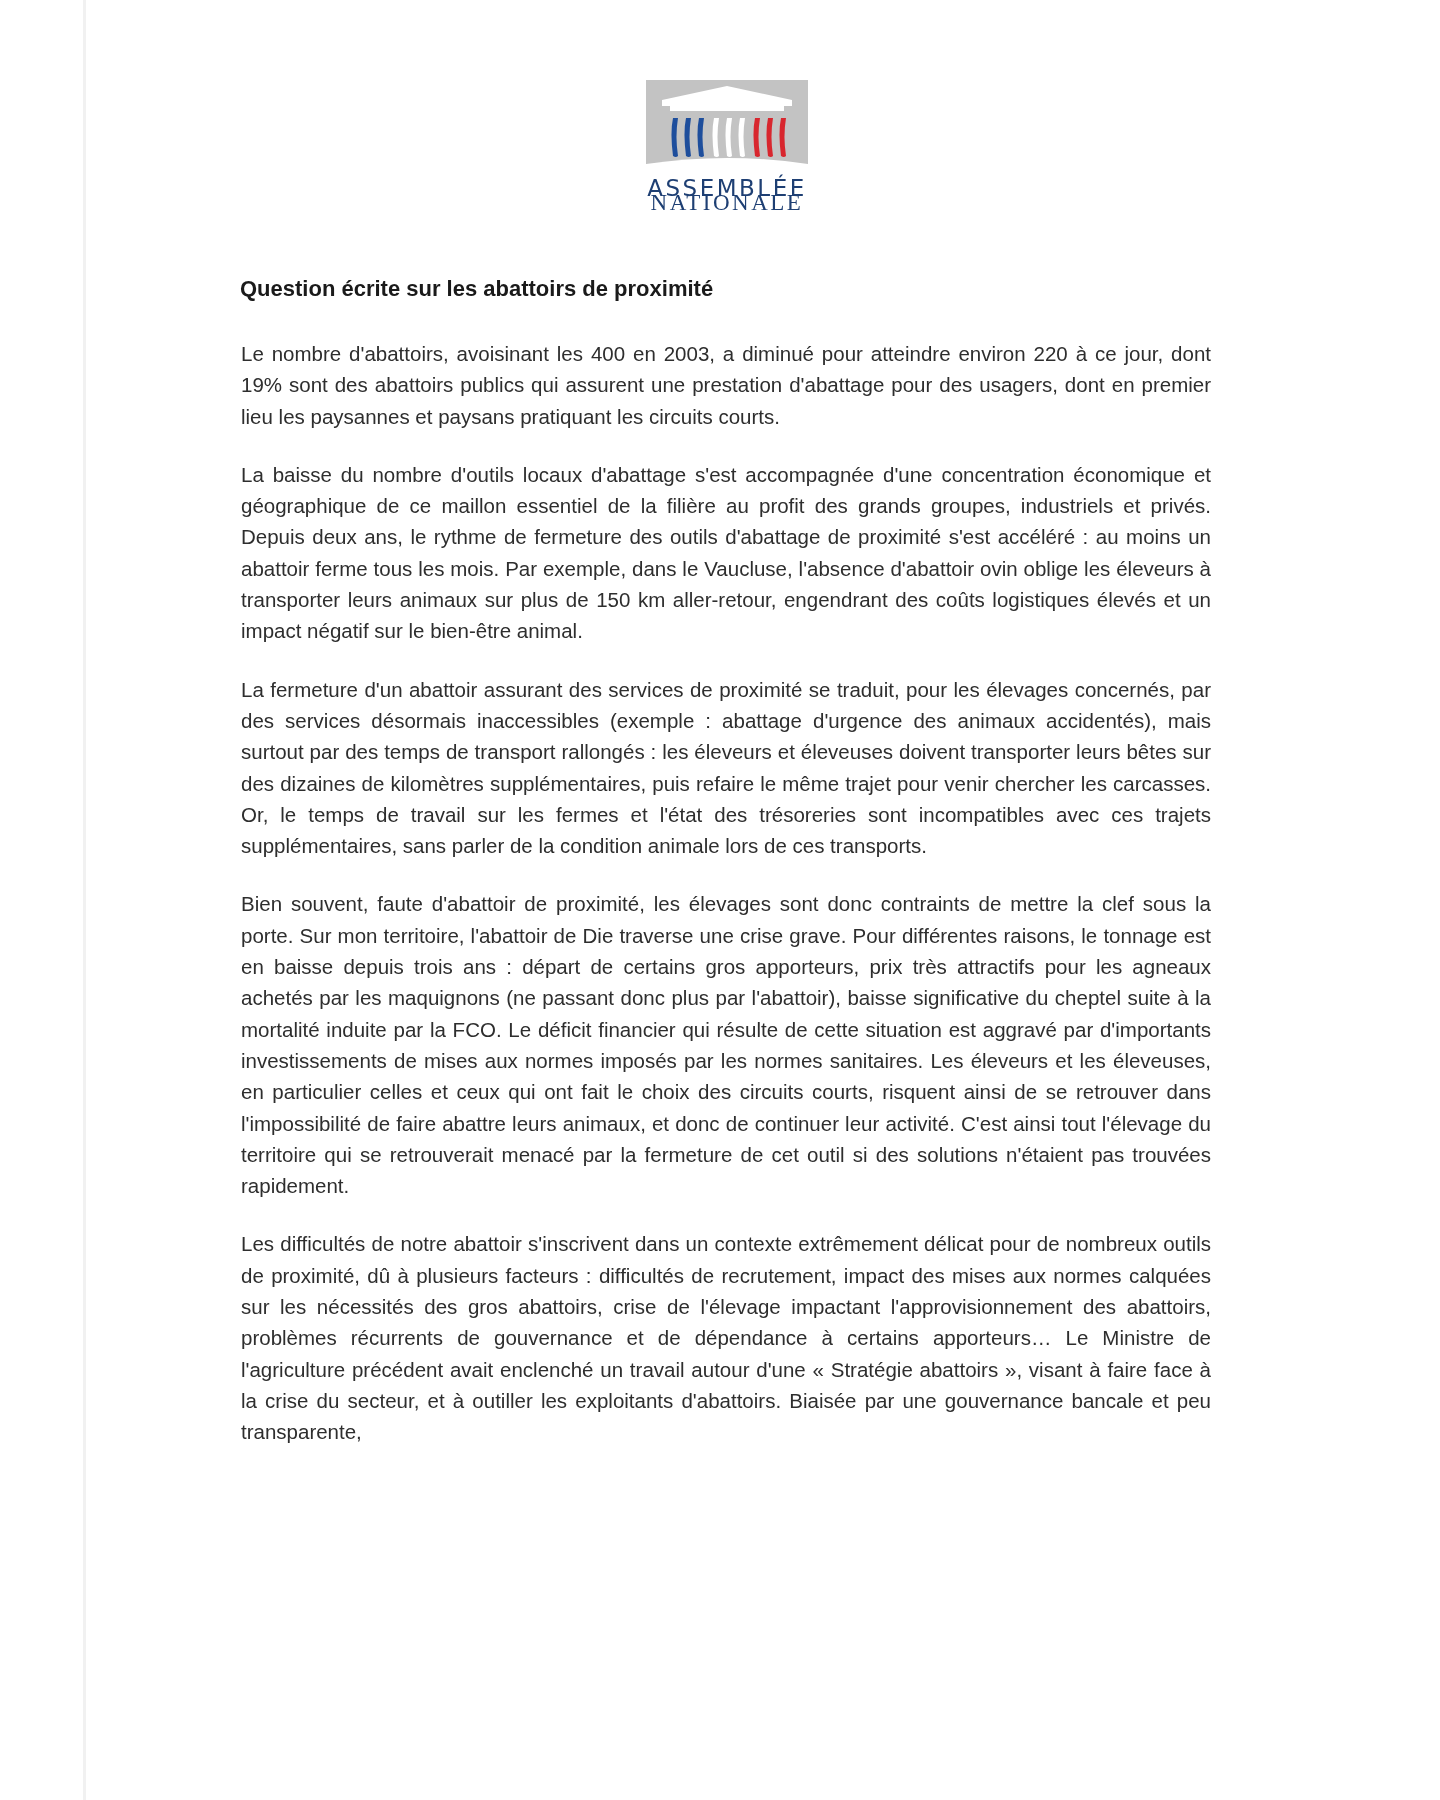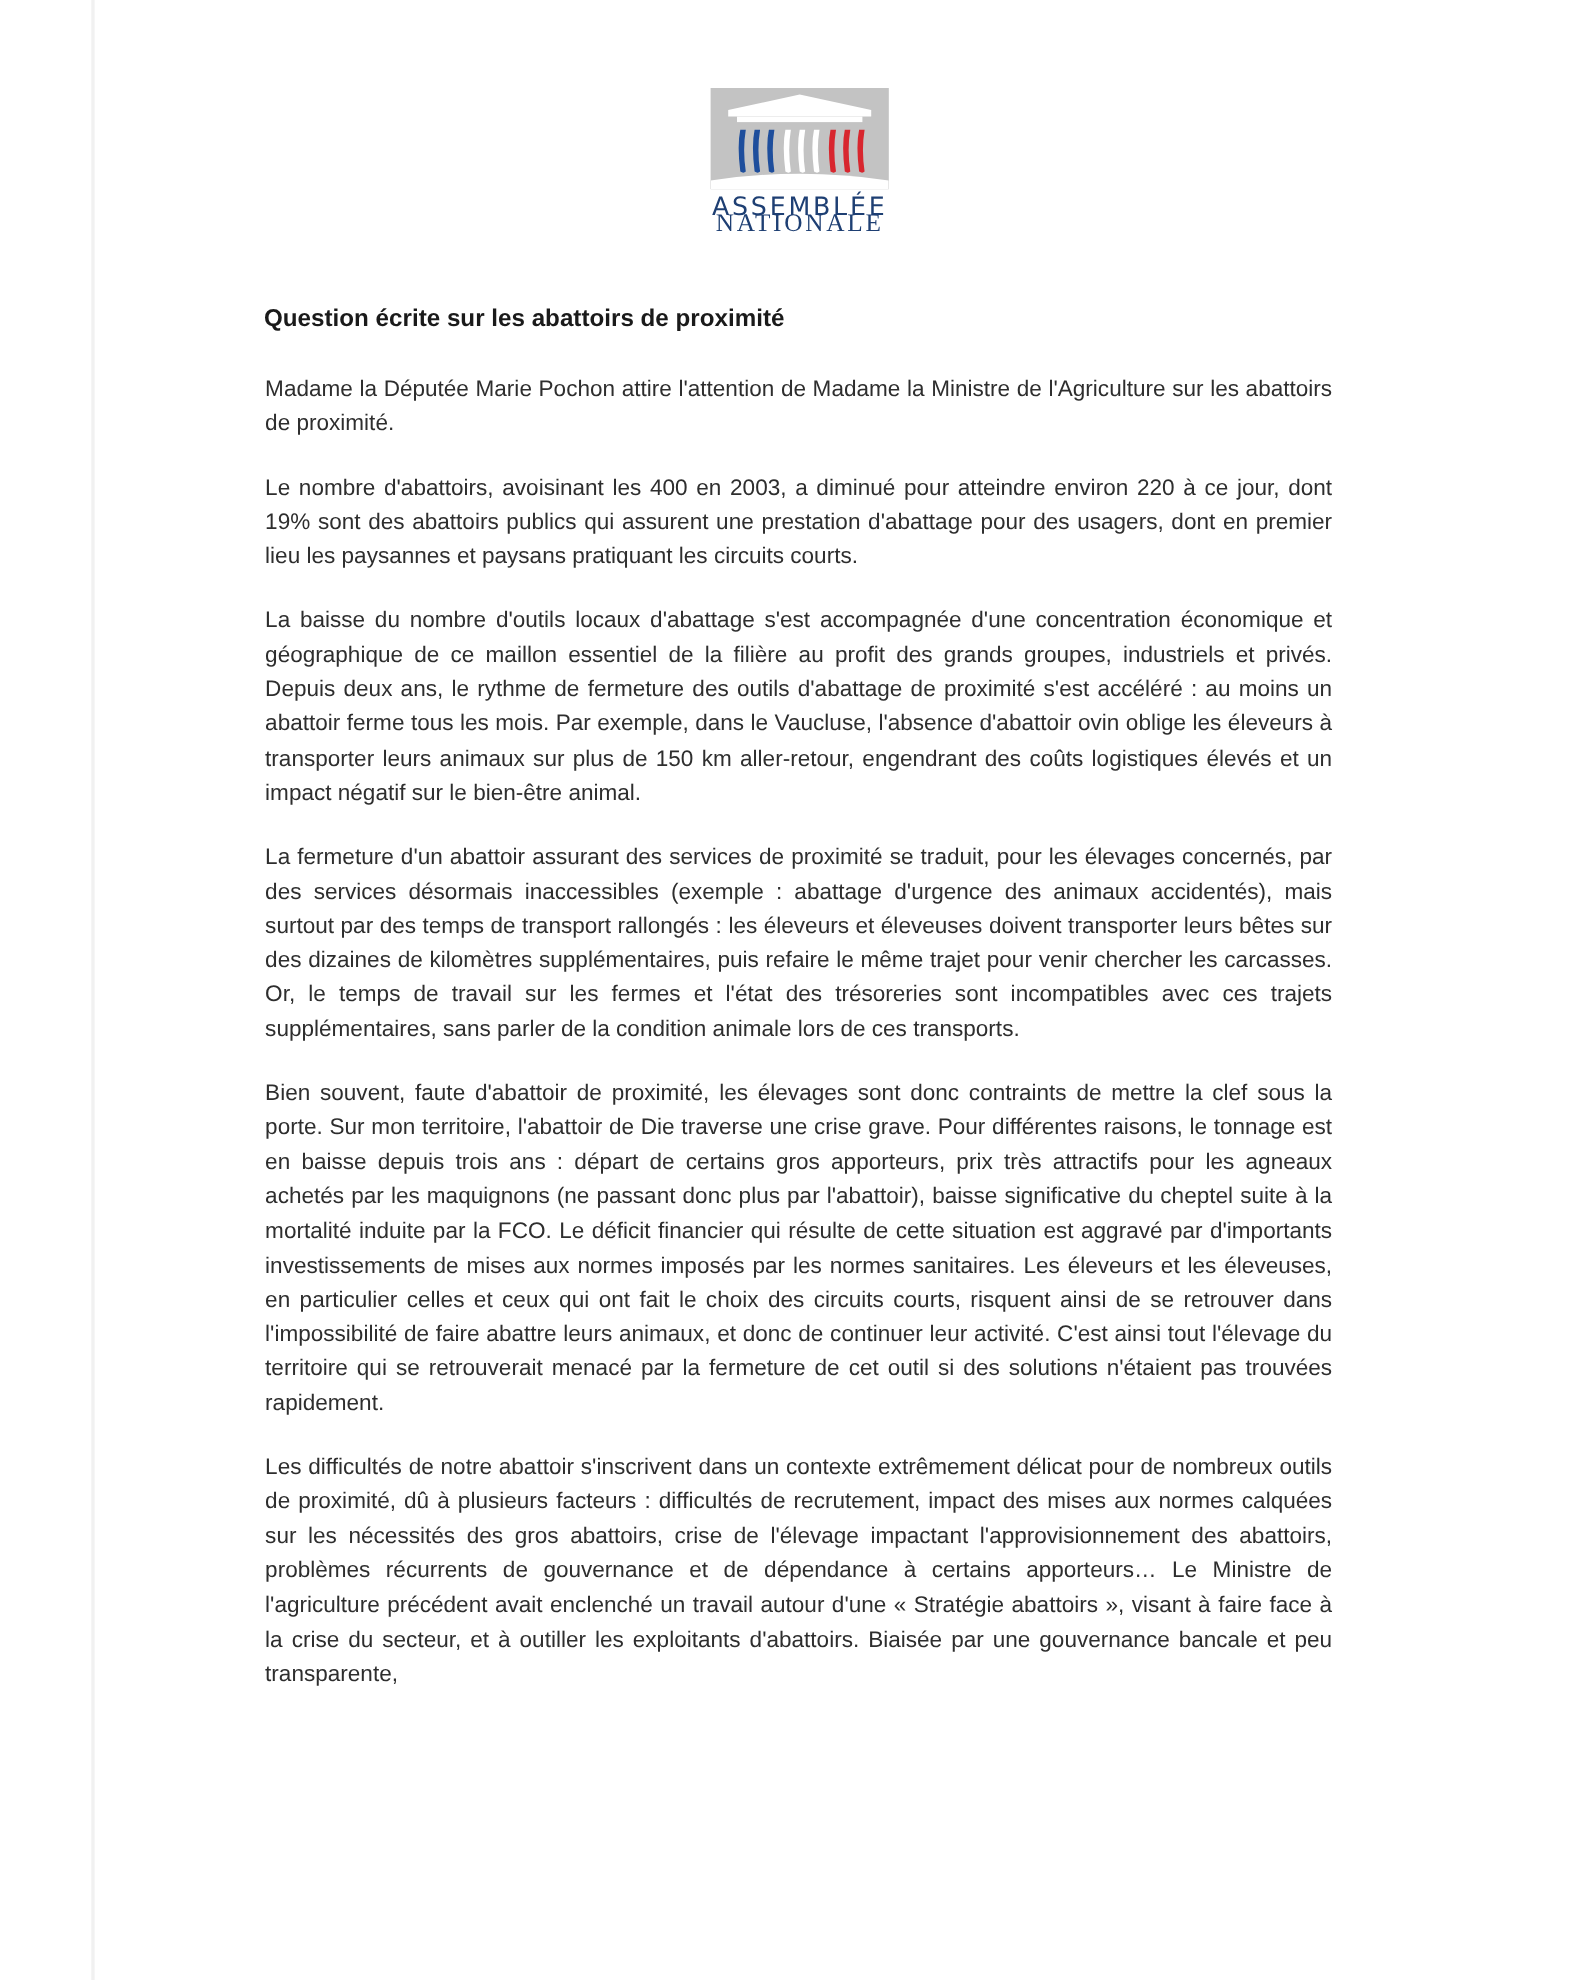--- a/index.html
+++ b/index.html
@@ -104,19 +104,18 @@
       <path d="M0,92 L0,84 Q81,72 162,84 L162,92 Z" fill="#ffffff"></path>
     </svg>
   </div>
   <div class="logo-text l1">ASSEMBLÉE</div>
   <div class="logo-text l2">NATIONALE</div>
 </div>
 
 <div class="doc-title">Question écrite sur les abattoirs de proximité</div>
 
 <div class="doc-body">
-  <p class="para">Madame la Députée Marie Pochon attire l'attention de Madame la Ministre de l'Agriculture sur les abattoirs de proximité.</p>
   <p class="para">Le nombre d'abattoirs, avoisinant les 400 en 2003, a diminué pour atteindre environ 220 à ce jour, dont 19% sont des abattoirs publics qui assurent une prestation d'abattage pour des usagers, dont en premier lieu les paysannes et paysans pratiquant les circuits courts.</p>
   <p class="para">La baisse du nombre d'outils locaux d'abattage s'est accompagnée d'une concentration économique et géographique de ce maillon essentiel de la filière au profit des grands groupes, industriels et privés. Depuis deux ans, le rythme de fermeture des outils d'abattage de proximité s'est accéléré : au moins un abattoir ferme tous les mois. Par exemple, dans le Vaucluse, l'absence d'abattoir ovin oblige les éleveurs à transporter leurs animaux sur plus de 150 km aller-retour, engendrant des coûts logistiques élevés et un impact négatif sur le bien-être animal.</p>
   <p class="para">La fermeture d'un abattoir assurant des services de proximité se traduit, pour les élevages concernés, par des services désormais inaccessibles (exemple : abattage d'urgence des animaux accidentés), mais surtout par des temps de transport rallongés : les éleveurs et éleveuses doivent transporter leurs bêtes sur des dizaines de kilomètres supplémentaires, puis refaire le même trajet pour venir chercher les carcasses. Or, le temps de travail sur les fermes et l'état des trésoreries sont incompatibles avec ces trajets supplémentaires, sans parler de la condition animale lors de ces transports.</p>
   <p class="para">Bien souvent, faute d'abattoir de proximité, les élevages sont donc contraints de mettre la clef sous la porte. Sur mon territoire, l'abattoir de Die traverse une crise grave. Pour différentes raisons, le tonnage est en baisse depuis trois ans : départ de certains gros apporteurs, prix très attractifs pour les agneaux achetés par les maquignons (ne passant donc plus par l'abattoir), baisse significative du cheptel suite à la mortalité induite par la FCO. Le déficit financier qui résulte de cette situation est aggravé par d'importants investissements de mises aux normes imposés par les normes sanitaires. Les éleveurs et les éleveuses, en particulier celles et ceux qui ont fait le choix des circuits courts, risquent ainsi de se retrouver dans l'impossibilité de faire abattre leurs animaux, et donc de continuer leur activité. C'est ainsi tout l'élevage du territoire qui se retrouverait menacé par la fermeture de cet outil si des solutions n'étaient pas trouvées rapidement.</p>
   <p class="para">Les difficultés de notre abattoir s'inscrivent dans un contexte extrêmement délicat pour de nombreux outils de proximité, dû à plusieurs facteurs : difficultés de recrutement, impact des mises aux normes calquées sur les nécessités des gros abattoirs, crise de l'élevage impactant l'approvisionnement des abattoirs, problèmes récurrents de gouvernance et de dépendance à certains apporteurs… Le Ministre de l'agriculture précédent avait enclenché un travail autour d'une « Stratégie abattoirs », visant à faire face à la crise du secteur, et à outiller les exploitants d'abattoirs. Biaisée par une gouvernance bancale et peu transparente,</p>
 </div>
 
 </body></html>

